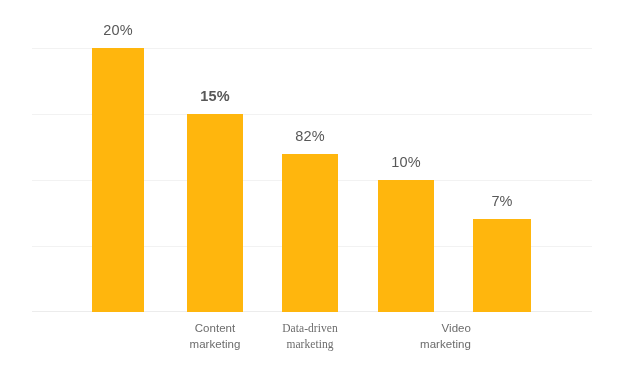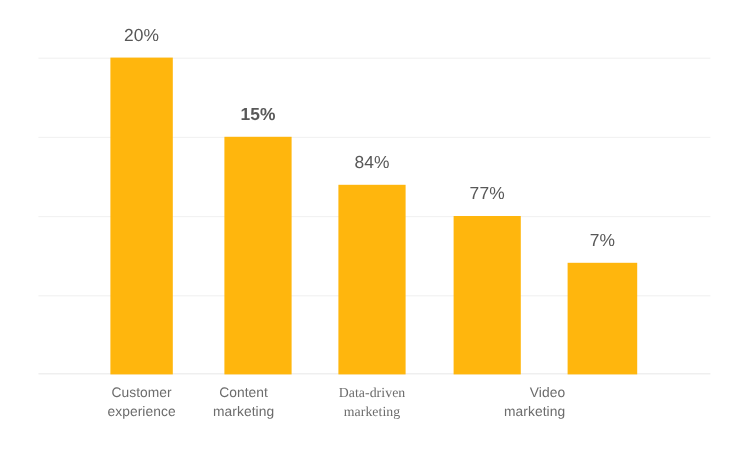--- a/index.html
+++ b/index.html
@@ -98,41 +98,39 @@
     <div class="gridline" style="top: 198px; background: rgb(242, 242, 242);"></div>
     <div class="gridline baseline" style="top: 263px; background: rgb(236, 236, 236);"></div>
   </div>
 
   <div class="bars-layer">
 
     <div class="bar-group" style="left:92px; top:48px; width:52px; height:264px;">
       <div class="bar" style="height: 264px; background: rgb(255, 182, 13);"></div>
     </div>
     <div class="bar-value" style="left: 118px; top: 22px; color: rgb(88, 88, 88);">20%</div>
-    <div class="bar-label" style="left: 118px; top: 320px; width: 130px; color: rgb(108, 108, 108);">Customer
-experience</div>
 
     <div class="bar-group" style="left:187px; top:114px; width:56px; height:198px;">
       <div class="bar" style="height: 198px; background: rgb(255, 182, 13);"></div>
     </div>
     <div class="bar-value" style="left: 215px; top: 88px; color: rgb(88, 88, 88); font-weight: bold;">15%</div>
-    <div class="bar-label" style="left: 203px; top: 320px; width: 130px; color: rgb(108, 108, 108);">Content
+    <div class="bar-label" style="left: 215px; top: 320px; width: 130px; color: rgb(108, 108, 108);">Content
 marketing</div>
 
     <div class="bar-group" style="left:282px; top:154px; width:56px; height:158px;">
       <div class="bar" style="height: 158px; background: rgb(255, 182, 13);"></div>
     </div>
-    <div class="bar-value" style="left: 310px; top: 128px; color: rgb(88, 88, 88);">84%</div>
+    <div class="bar-value" style="left: 310px; top: 128px; color: rgb(88, 88, 88);">82%</div>
     <div class="bar-label" style="left: 310px; top: 320px; width: 130px; color: rgb(108, 108, 108); font-family: Liberation Serif, serif;">Data-driven
 marketing</div>
 
     <div class="bar-group" style="left:378px; top:180px; width:56px; height:132px;">
       <div class="bar" style="height: 132px; background: rgb(255, 182, 13);"></div>
     </div>
-    <div class="bar-value" style="left: 406px; top: 154px; color: rgb(88, 88, 88);">77%</div>
+    <div class="bar-value" style="left: 406px; top: 154px; color: rgb(88, 88, 88);">10%</div>
     <div class="bar-label" style="left: 406px; top: 320px; width: 130px; color: rgb(108, 108, 108); text-align: right;">Video
 marketing</div>
 
     <div class="bar-group" style="left:473px; top:219px; width:58px; height:93px;">
       <div class="bar" style="height: 93px; background: rgb(255, 182, 13);"></div>
     </div>
     <div class="bar-value" style="left: 502px; top: 193px; color: rgb(88, 88, 88);">7%</div>
 
   </div>
 </div>

